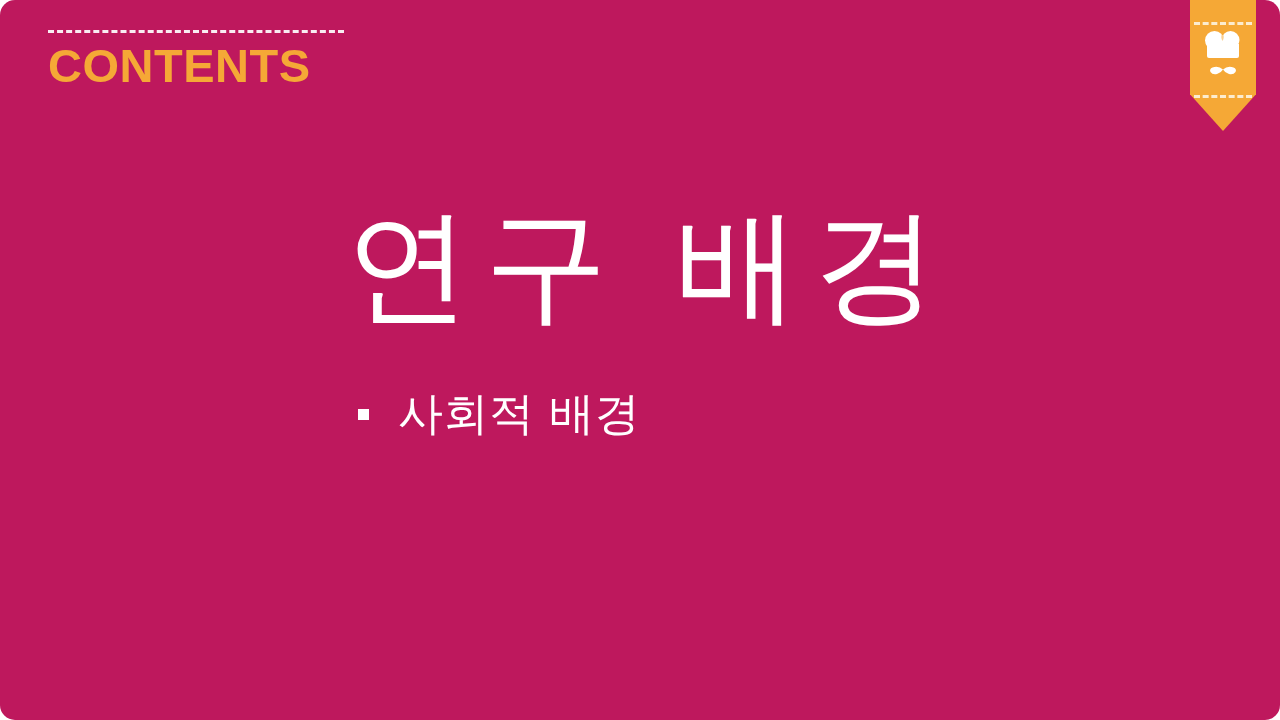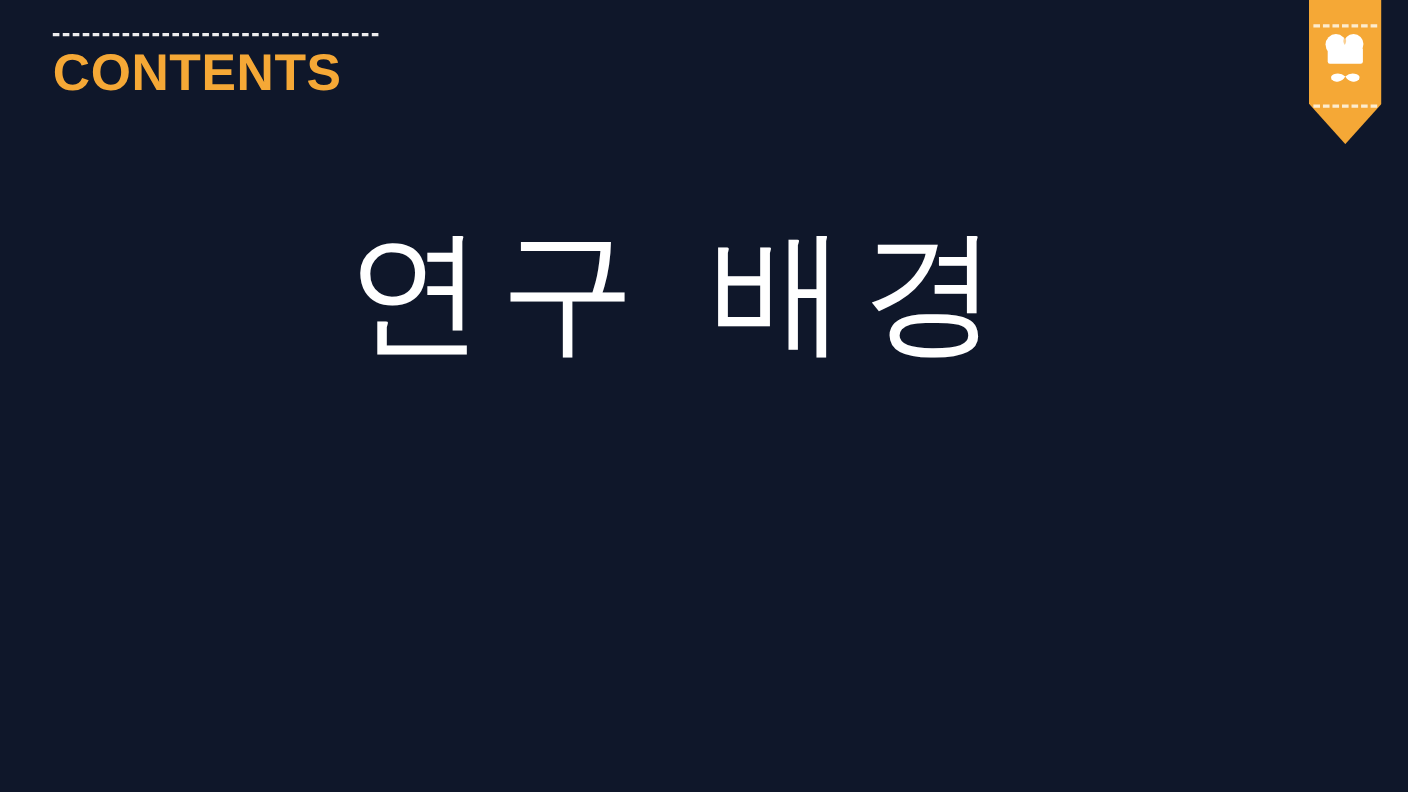--- a/index.html
+++ b/index.html
@@ -10,22 +10,23 @@
     width: 1280px;
     height: 720px;
     overflow: hidden;
     font-family: "Liberation Sans", "DejaVu Sans", sans-serif;
   }
 
   .slide {
     position: relative;
     width: 1280px;
     height: 720px;
-    background: #0f172a;
+    background: #be185d;
     overflow: hidden;
+    border-radius: 15px;
   }
 
   
   .header-block {
     position: absolute;
     left: 48px;
     top: 30px;
     width: 296px;
   }
   .header-rule {
@@ -78,21 +79,21 @@
     position: absolute;
     left: 10px;
     top: 28px;
     width: 46px;
     height: 54px;
   }
 
   
   .main-title {
     position: absolute;
-    left: 316px;
+    left: 346px;
     top: 196px;
     width: 540px;
     color: #ffffff;
     font-size: 124px;
     font-weight: 300;
     letter-spacing: 14px;
     line-height: 1.12;
     white-space: nowrap;
     font-family: "DejaVu Sans", "Liberation Sans", sans-serif;
   }
@@ -157,15 +158,19 @@
       <g>
         <path d="M23 41.5 Q18.5 37.5 12.5 39.5 Q9 41 10.5 44 Q12.5 47 17 46 Q21 45 23 41.5 Z" fill="#ffffff"></path>
         <path d="M23 41.5 Q27.5 37.5 33.5 39.5 Q37 41 35.5 44 Q33.5 47 29 46 Q25 45 23 41.5 Z" fill="#ffffff"></path>
       </g>
     </svg>
   </div>
 
   <div class="main-title">연구 배경</div>
 
   <ul class="bullet-list">
+    <li class="bullet-item">
+      <span class="bullet-marker"></span>
+      <span class="bullet-text">사회적 배경</span>
+    </li>
   </ul>
 
 </div>
 
 </body></html>

